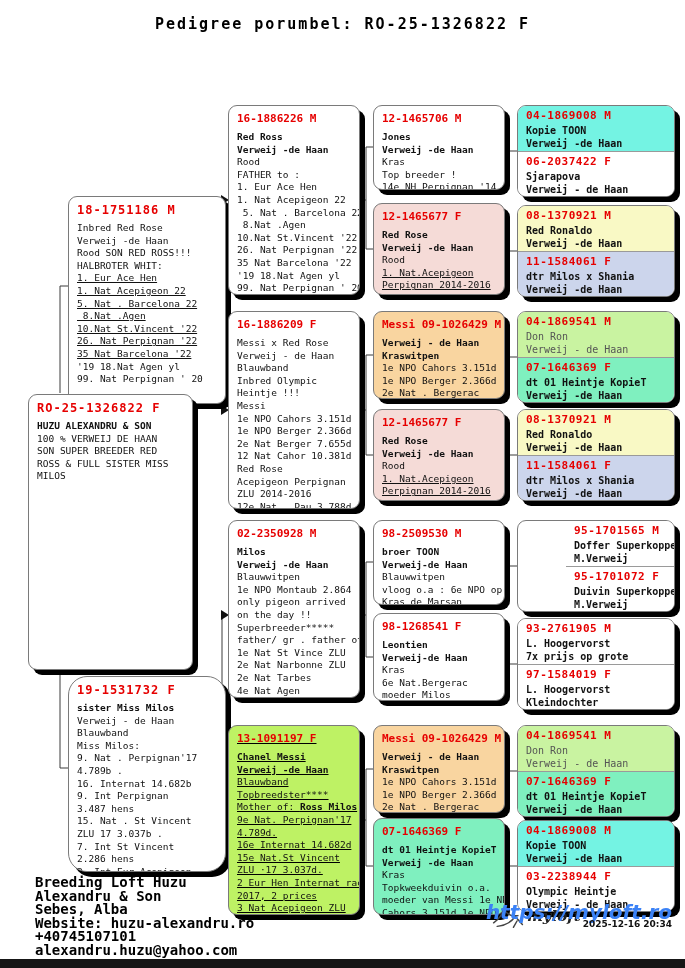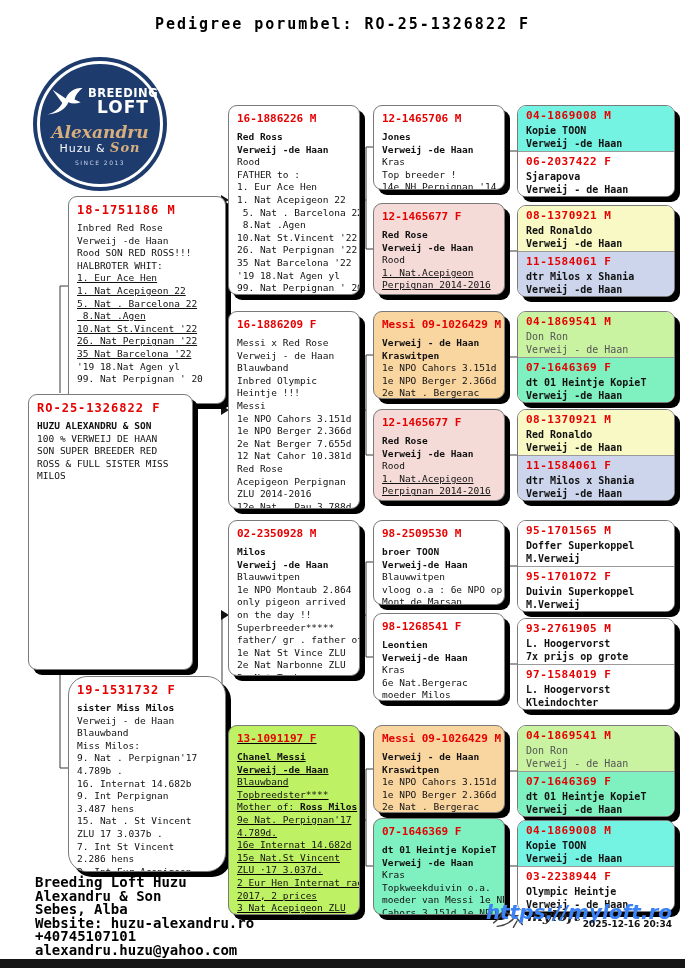--- a/index.html
+++ b/index.html
@@ -74,37 +74,20 @@
       <path d="M505 566 L517 566 M505 664 L517 664 M505 771 L517 771 M505 866 L517 866"></path>
     </g>
     <g fill="#111">
       <polygon points="221,195 221,205 229,200"></polygon>
       <polygon points="221,405 221,415 229,410"></polygon>
       <polygon points="221,610 221,620 229,615"></polygon>
       <polygon points="221,815 221,825 229,820"></polygon>
     </g>
   </svg>
 
-  <div class="logo" id="logo" style="background: rgb(29, 59, 109);">
-    <div class="logo-ring"></div>
-    <div class="logo-top">
-      <span>
-        <svg viewBox="0 0 50 42" width="44" height="37">
-          <path d="M6 38 C14 36 20 31 23 25 L12 10 L27 20 C30 12 38 7 46 8 C41 12 38 16 37 21 L44 24 C39 26 34 26 30 24 C27 32 18 37 6 38 Z" fill="#ffffff"></path>
-        </svg>
-      </span>
-      <span>
-        <div class="l-breeding">BREEDING</div>
-        <div class="l-loft">LOFT</div>
-      </span>
-    </div>
-    <div class="l-alex" style="color: rgb(215, 174, 125);">Alexandru</div>
-    <div class="l-huzu"><span>Huzu &amp;</span> <span class="l-son" style="color: rgb(215, 174, 125);">Son</span></div>
-    <div class="l-since">SINCE 2013</div>
-  </div>
 
   <div class="footer" id="footer">
       <div class="f-line">Breeding Loft Huzu</div>
       <div class="f-line">Alexandru &amp; Son</div>
       <div class="f-line">Sebes, Alba</div>
       <div class="f-line">Website: huzu-alexandru.ro</div>
       <div class="f-line">+40745107101</div>
       <div class="f-line">alexandru.huzu@yahoo.com</div>
     </div>
 
@@ -186,21 +169,21 @@
       <div class="pline">Messi</div>
       <div class="pline">1e NPO Cahors 3.151d</div>
       <div class="pline">1e NPO Berger 2.366d</div>
       <div class="pline">2e Nat Berger 7.655d</div>
       <div class="pline">12 Nat Cahor 10.381d</div>
       <div class="pline">Red Rose</div>
       <div class="pline">Acepigeon Perpignan</div>
       <div class="pline">ZLU 2014-2016</div>
       <div class="pline">12e Nat . Pau 3.788d</div>
     </div>
-    <div class="pbox" style="left: 228px; top: 520px; width: 132px; height: 156px; background: rgb(255, 255, 255);">
+    <div class="pbox" style="left: 228px; top: 520px; width: 132px; height: 178px; background: rgb(255, 255, 255);">
       <div class="pid small" style="color: rgb(230, 0, 0);">02-2350928 M</div>
       <div class="pline b">Milos</div>
       <div class="pline b">Verweij -de Haan</div>
       <div class="pline">Blauwwitpen</div>
       <div class="pline">1e NPO Montaub 2.864</div>
       <div class="pline">only pigeon arrived</div>
       <div class="pline">on the day !!</div>
       <div class="pline">Superbreeder*****</div>
       <div class="pline">father/ gr . father of :</div>
       <div class="pline">1e Nat St Vince ZLU</div>
@@ -260,21 +243,21 @@
       <div class="pline u">1. Nat.Acepigeon</div>
       <div class="pline u">Perpignan 2014-2016</div>
       <div class="pline">12e Nat. Pau 3.788d</div>
     </div>
     <div class="pbox" style="left: 373px; top: 520px; width: 132px; height: 85px; background: rgb(255, 255, 255);">
       <div class="pid small" style="color: rgb(230, 0, 0);">98-2509530 M</div>
       <div class="pline b">broer TOON</div>
       <div class="pline b">Verweij-de Haan</div>
       <div class="pline">Blauwwitpen</div>
       <div class="pline">vloog o.a : 6e NPO op</div>
-      <div class="pline">Mont de Marsan</div>
+      <div class="pline">Kras de Marsan</div>
     </div>
     <div class="pbox" style="left: 373px; top: 613px; width: 132px; height: 88px; background: rgb(255, 255, 255);">
       <div class="pid small" style="color: rgb(230, 0, 0);">98-1268541 F</div>
       <div class="pline b">Leontien</div>
       <div class="pline b">Verweij-de Haan</div>
       <div class="pline">Kras</div>
       <div class="pline">6e Nat.Bergerac</div>
       <div class="pline">moeder Milos</div>
     </div>
     <div class="pbox" style="left: 373px; top: 725px; width: 132px; height: 88px; background: rgb(249, 213, 160);">
@@ -335,21 +318,21 @@
         <div class="pid small" style="color: rgb(230, 0, 0);">08-1370921 M</div>
         <div class="pline b">Red Ronaldo</div>
         <div class="pline b">Verweij -de Haan</div>
       </div>
       <div class="phalf" style="background: rgb(204, 213, 236);">
         <div class="pid small" style="color: rgb(230, 0, 0);">11-1584061 F</div>
         <div class="pline b">dtr Milos x Shania</div>
         <div class="pline b">Verweij -de Haan</div>
       </div>
     </div>
-    <div class="ppair" style="left: 517px; top: 520px; width: 158px; height: 92px;">
+    <div class="ppair" style="left: 517px; top: 520px; width: 158px; height: 92px; padding-left: 48px;">
       <div class="phalf" style="background: rgb(255, 255, 255);">
         <div class="pid small" style="color: rgb(230, 0, 0);">95-1701565 M</div>
         <div class="pline b">Doffer Superkoppel</div>
         <div class="pline b">M.Verweij</div>
       </div>
       <div class="phalf" style="background: rgb(255, 255, 255);">
         <div class="pid small" style="color: rgb(230, 0, 0);">95-1701072 F</div>
         <div class="pline b">Duivin Superkoppel</div>
         <div class="pline b">M.Verweij</div>
       </div>

